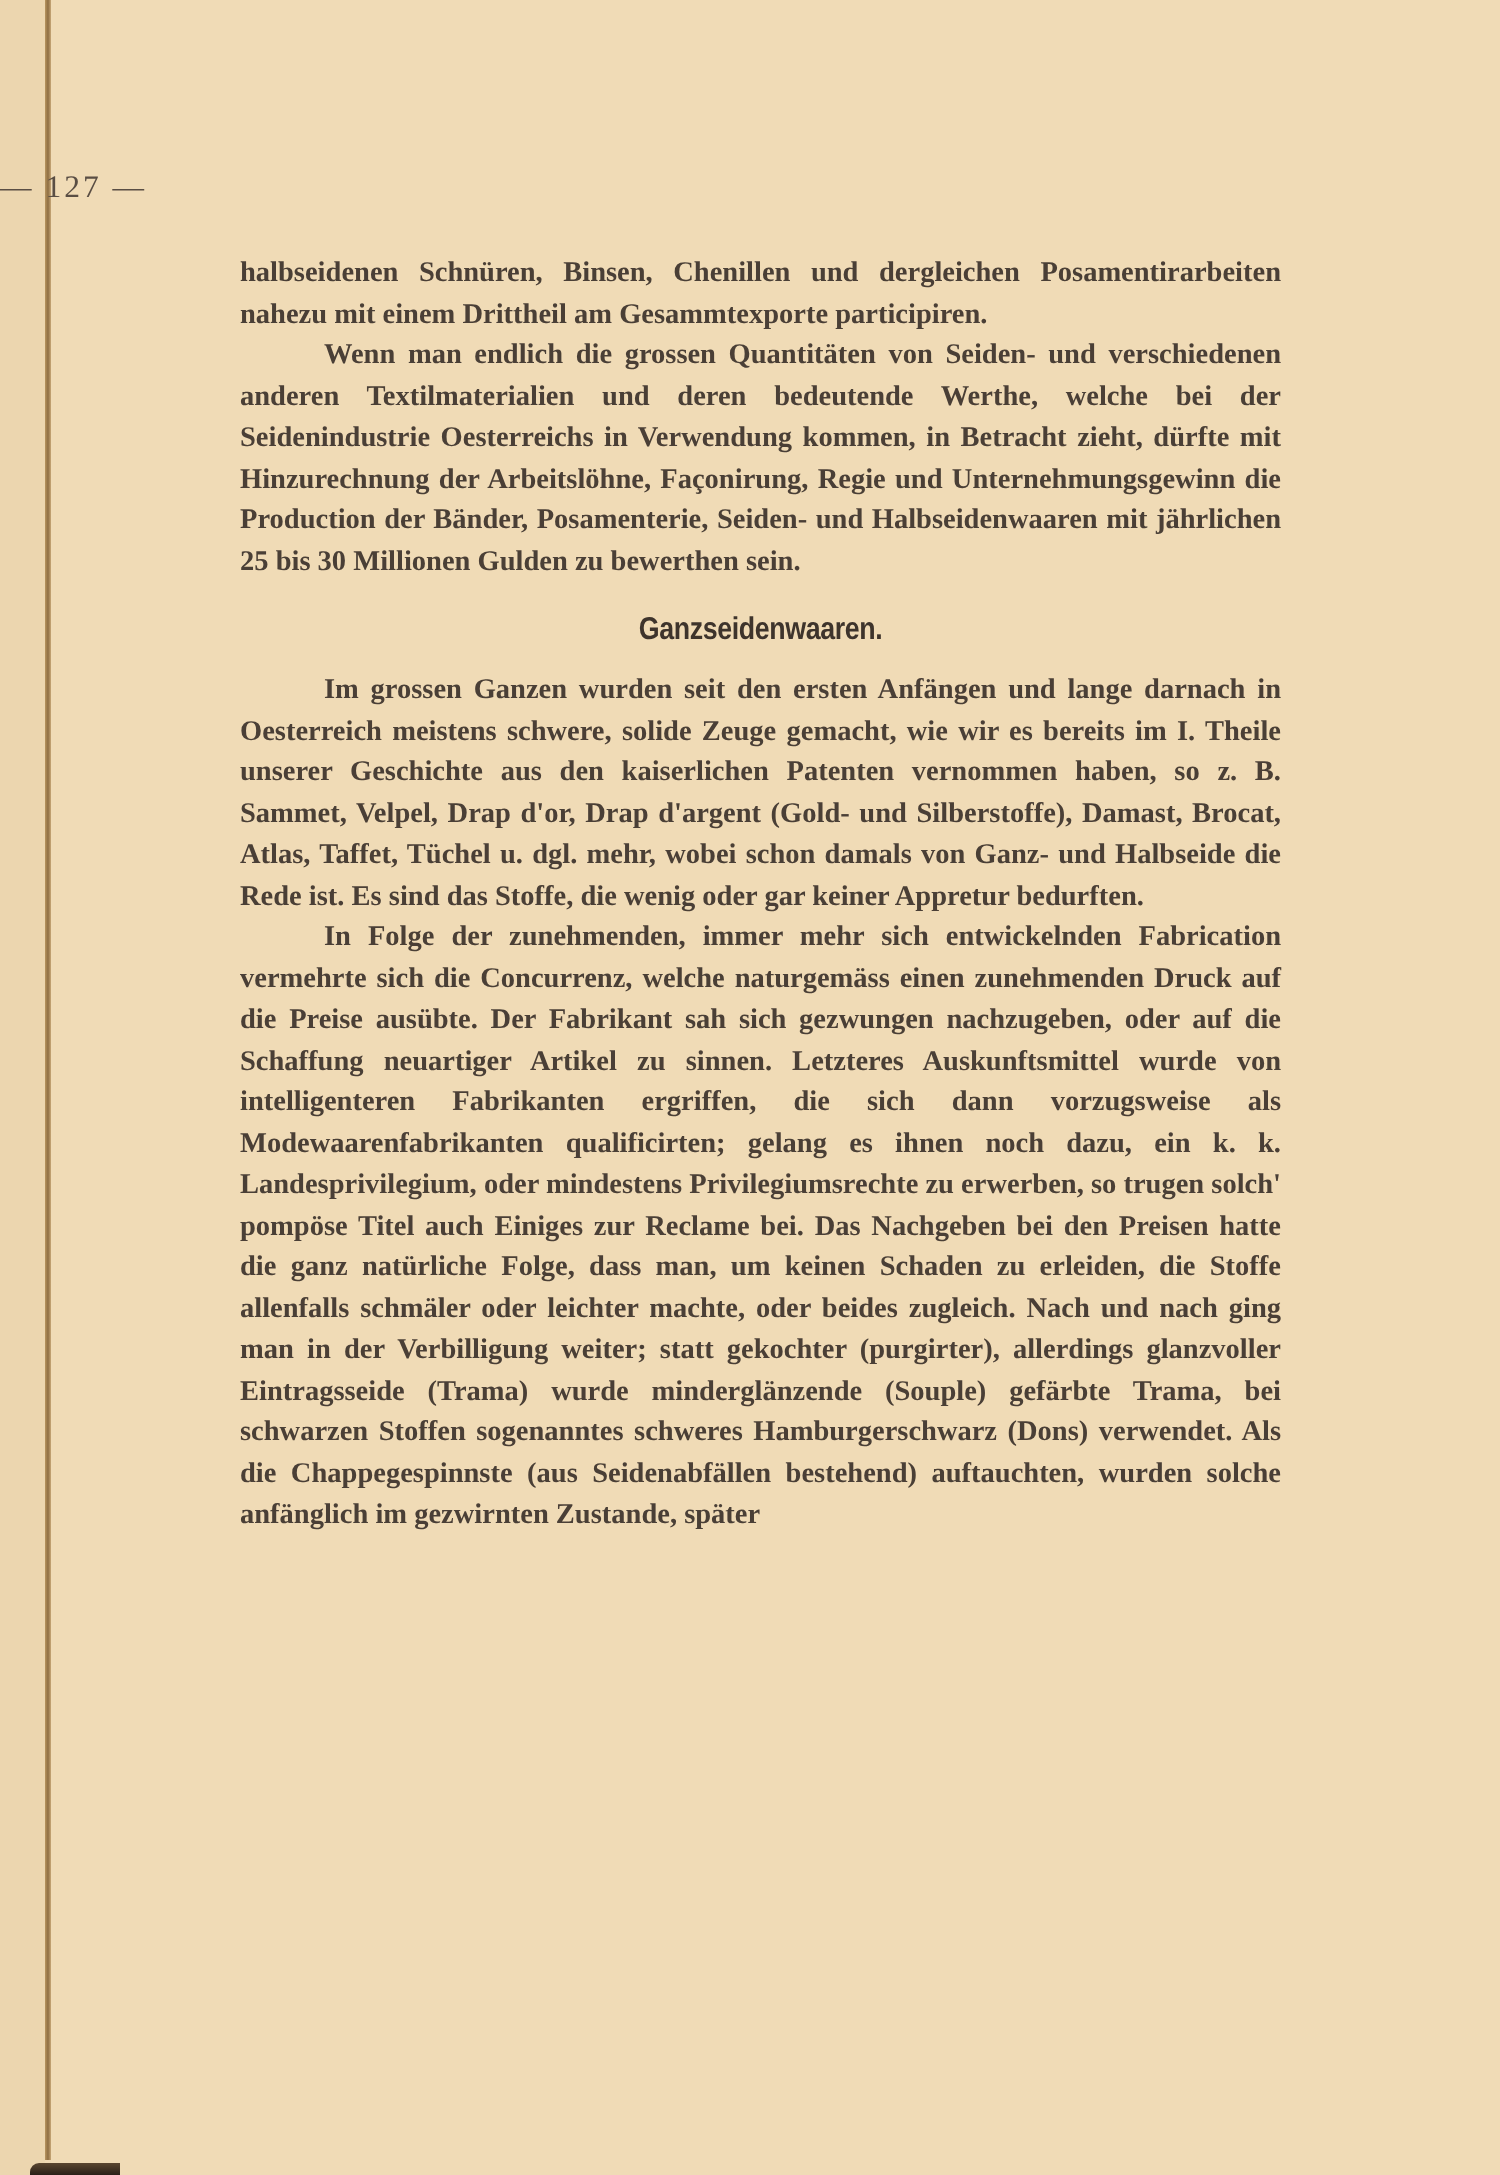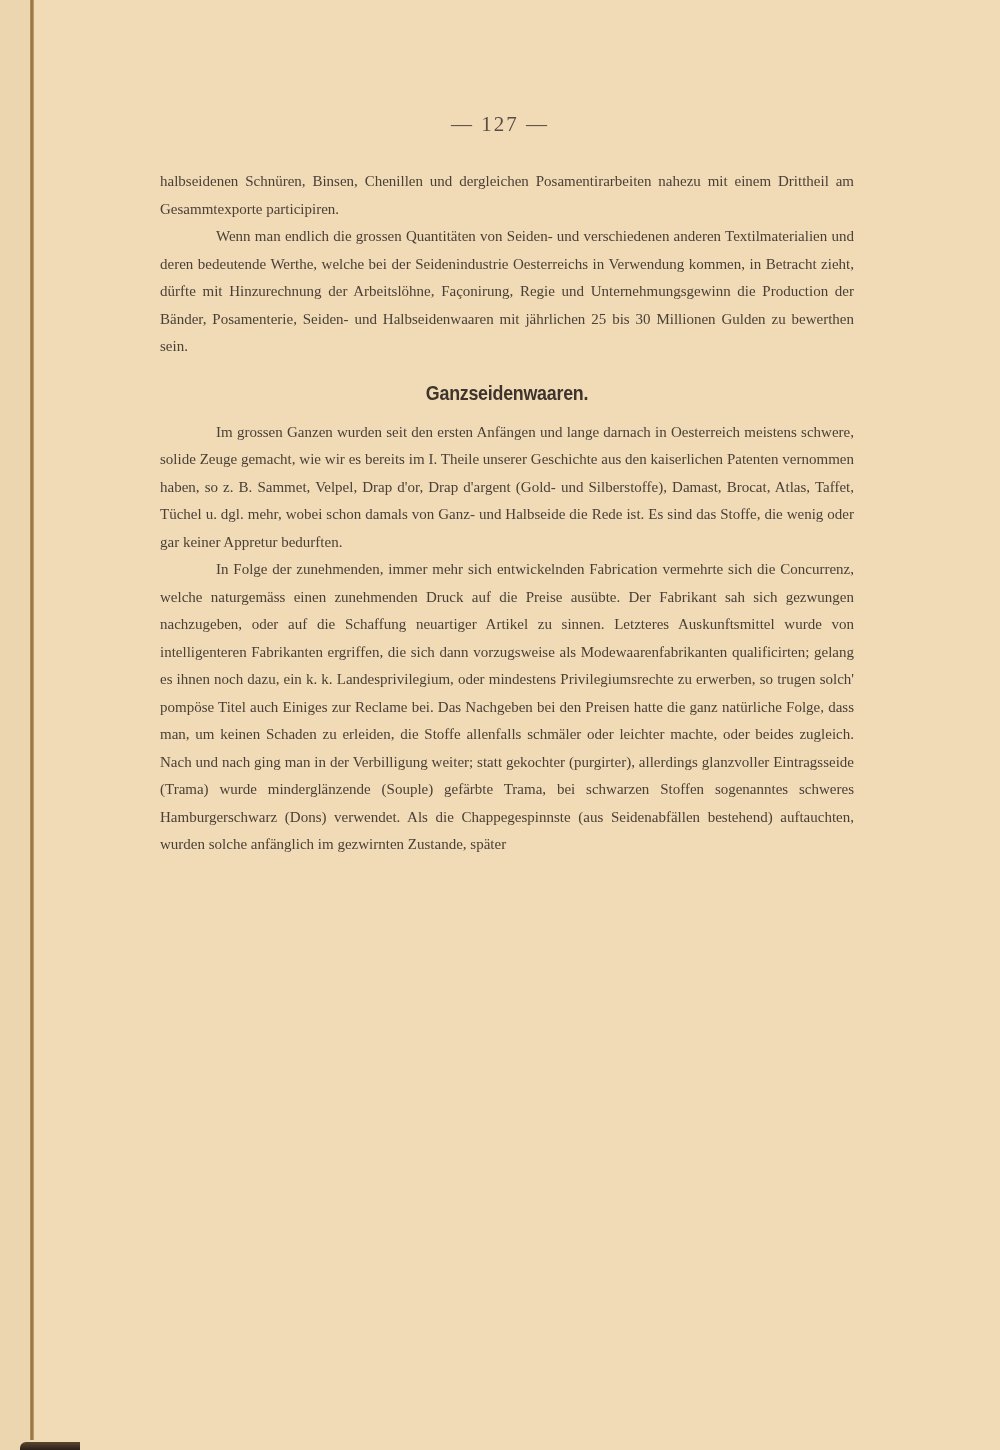--- a/index.html
+++ b/index.html
@@ -21,30 +21,31 @@
     .page {
       position: absolute; left: 34px; top: 0; width: 966px; height: 1450px;
       background: #f0dbb6;
     }
     .bottom-shadow {
       position: absolute; left: 20px; bottom: 0; width: 60px; height: 8px;
       background: linear-gradient(to bottom, #5a4630, #2a2018);
       border-top-left-radius: 6px;
     }
     .page-number {
-      position: absolute; top: 112px; left: 0; width: 1000px; text-align: center;
+      position: absolute; top: 112px; left: 0; width: 1000px; 
       font-size: 21px; letter-spacing: 2px; color: #5a4e44;
     }
     .content {
       position: absolute; left: 160px; top: 168px; width: 694px;
     }
     .para {
-      margin: 0; font-size: 15px; line-height: 27.5px;
+      margin: 0; font-size: 19px; line-height: 27.5px;
       text-align: justify; text-align-last: left;
       color: #4a3f36;
+      font-weight: bold;
     }
     .indent { text-indent: 56px; }
     .heading {
       text-align: center; margin: 20px 0 14px 0;
       font-family: "Liberation Sans", "DejaVu Sans", sans-serif;
       font-weight: bold; font-size: 21px; color: #3e342c;
       letter-spacing: -0.3px;
       transform: scaleX(0.85);
     }
   </style>

